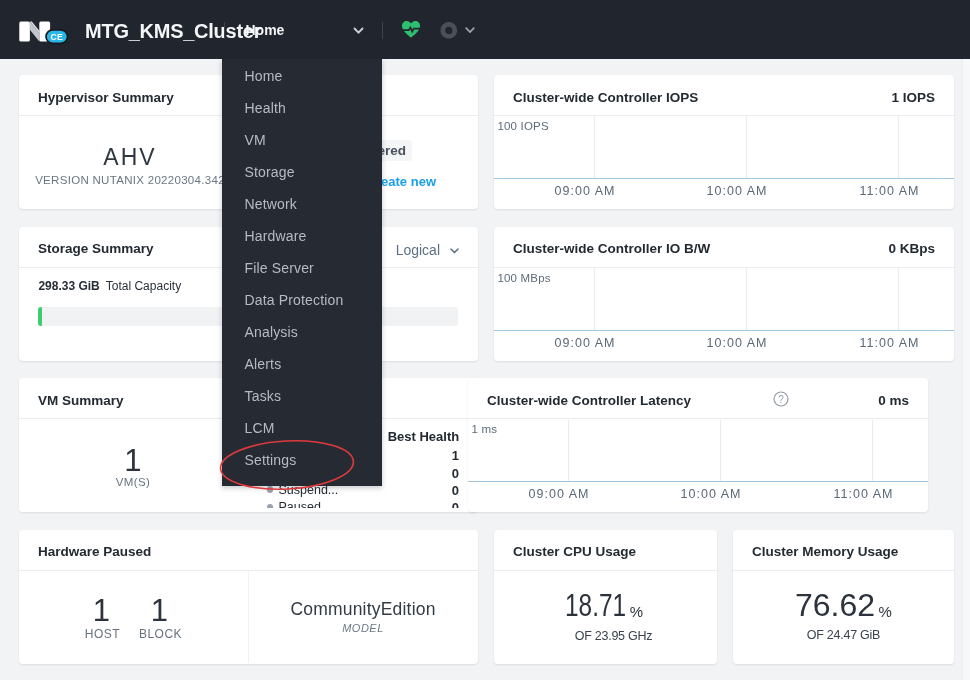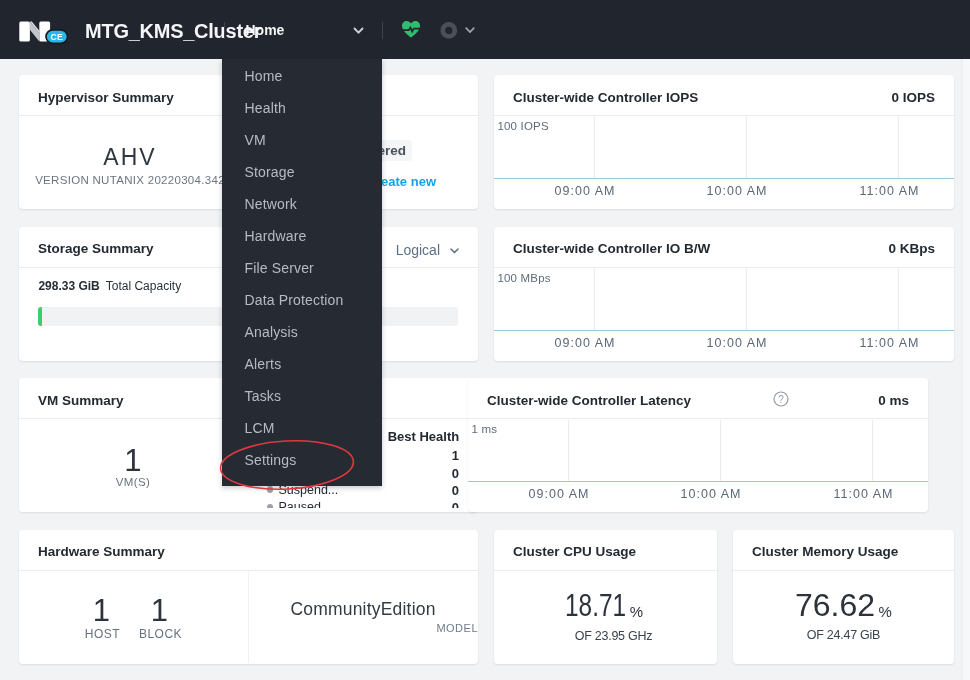--- a/index.html
+++ b/index.html
@@ -98,34 +98,34 @@
     <div><span class="dot"></span>Off<span style="float:right;font-weight:bold;font-size:13px;">0</span></div>
     <div><span class="dot"></span>Suspend...<span style="float:right;font-weight:bold;font-size:13px;">0</span></div>
     <div><span class="dot"></span>Paused<span style="float:right;font-weight:bold;font-size:13px;">0</span></div>
   </div>
   <div class="abs" style="left:449.5px;top:47.7px;width:5.5px;height:53px;background:#C3C7CB;border-radius:3px;"></div>
   <div class="abs" style="left:0;top:129.6px;width:459px;height:4.4px;background:#fff;"></div>
 </div>
 
 <div class="card" style="left:19px;top:529.5px;width:459px;height:134px;">
   <div class="chead"></div>
-  <div class="ctitle">Hardware Summary</div>
+  <div class="ctitle">Hardware Paused</div>
   <div class="abs" style="left:229px;top:41px;width:1px;height:92px;background:#F0F1F3;"></div>
   <div class="bignum" style="left:48.5px;top:65.3px;width:68px;text-align:center;font-size:31px;line-height:32px;">1</div>
   <div class="sublab" style="left:49.5px;top:98.3px;width:68px;text-align:center;font-size:12px;letter-spacing:0.5px;line-height:13px;">HOST</div>
   <div class="bignum" style="left:106.5px;top:65.3px;width:68px;text-align:center;font-size:31px;line-height:32px;">1</div>
   <div class="sublab" style="left:107.5px;top:98.3px;width:68px;text-align:center;font-size:12px;letter-spacing:0.5px;line-height:13px;">BLOCK</div>
   <div class="abs" style="left:229px;top:70.7px;width:230px;text-align:center;font-size:17.5px;color:#323A44;letter-spacing:0.2px;line-height:18px;">CommunityEdition</div>
-  <div class="abs" style="left:229px;top:92.8px;width:230px;text-align:right;font-size:11px;color:#6E7A87;letter-spacing:0.5px;line-height:13px;">MODEL</div>
+  <div class="abs" style="left:229px;top:92.8px;width:230px;text-align:center;font-size:11px;color:#6E7A87;letter-spacing:0.5px;line-height:13px;font-style:italic;">MODEL</div>
 </div>
 
 <div class="card" style="left:494px;top:75px;width:460px;height:134px;">
   <div class="chead"></div>
   <div class="ctitle">Cluster-wide Controller IOPS</div>
-  <div class="cval">0 IOPS</div>
+  <div class="cval">1 IOPS</div>
   <div class="axislabel">100 IOPS</div>
   <div class="gline" style="left:99.5px;height:61px;"></div>
   <div class="gline" style="left:251.5px;height:61px;"></div>
   <div class="gline" style="left:403.5px;height:61px;"></div>
   <div class="axis"></div>
   <div class="tlab" style="left:51px;">09:00 AM</div>
   <div class="tlab" style="left:203px;">10:00 AM</div>
   <div class="tlab" style="left:355.5px;">11:00 AM</div>
 </div>
 

